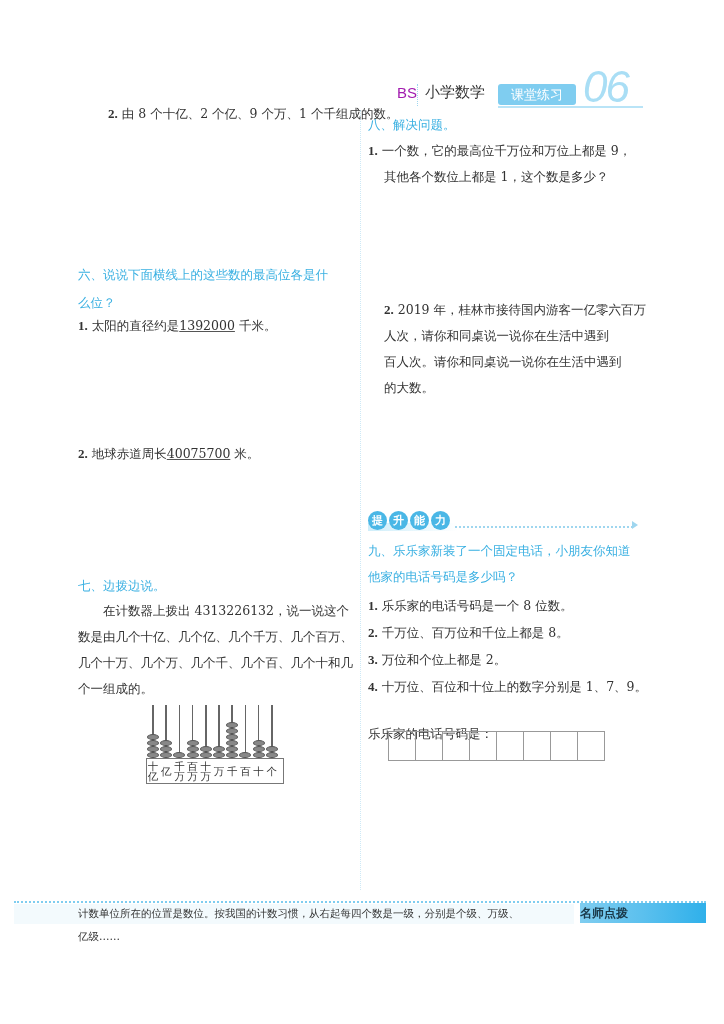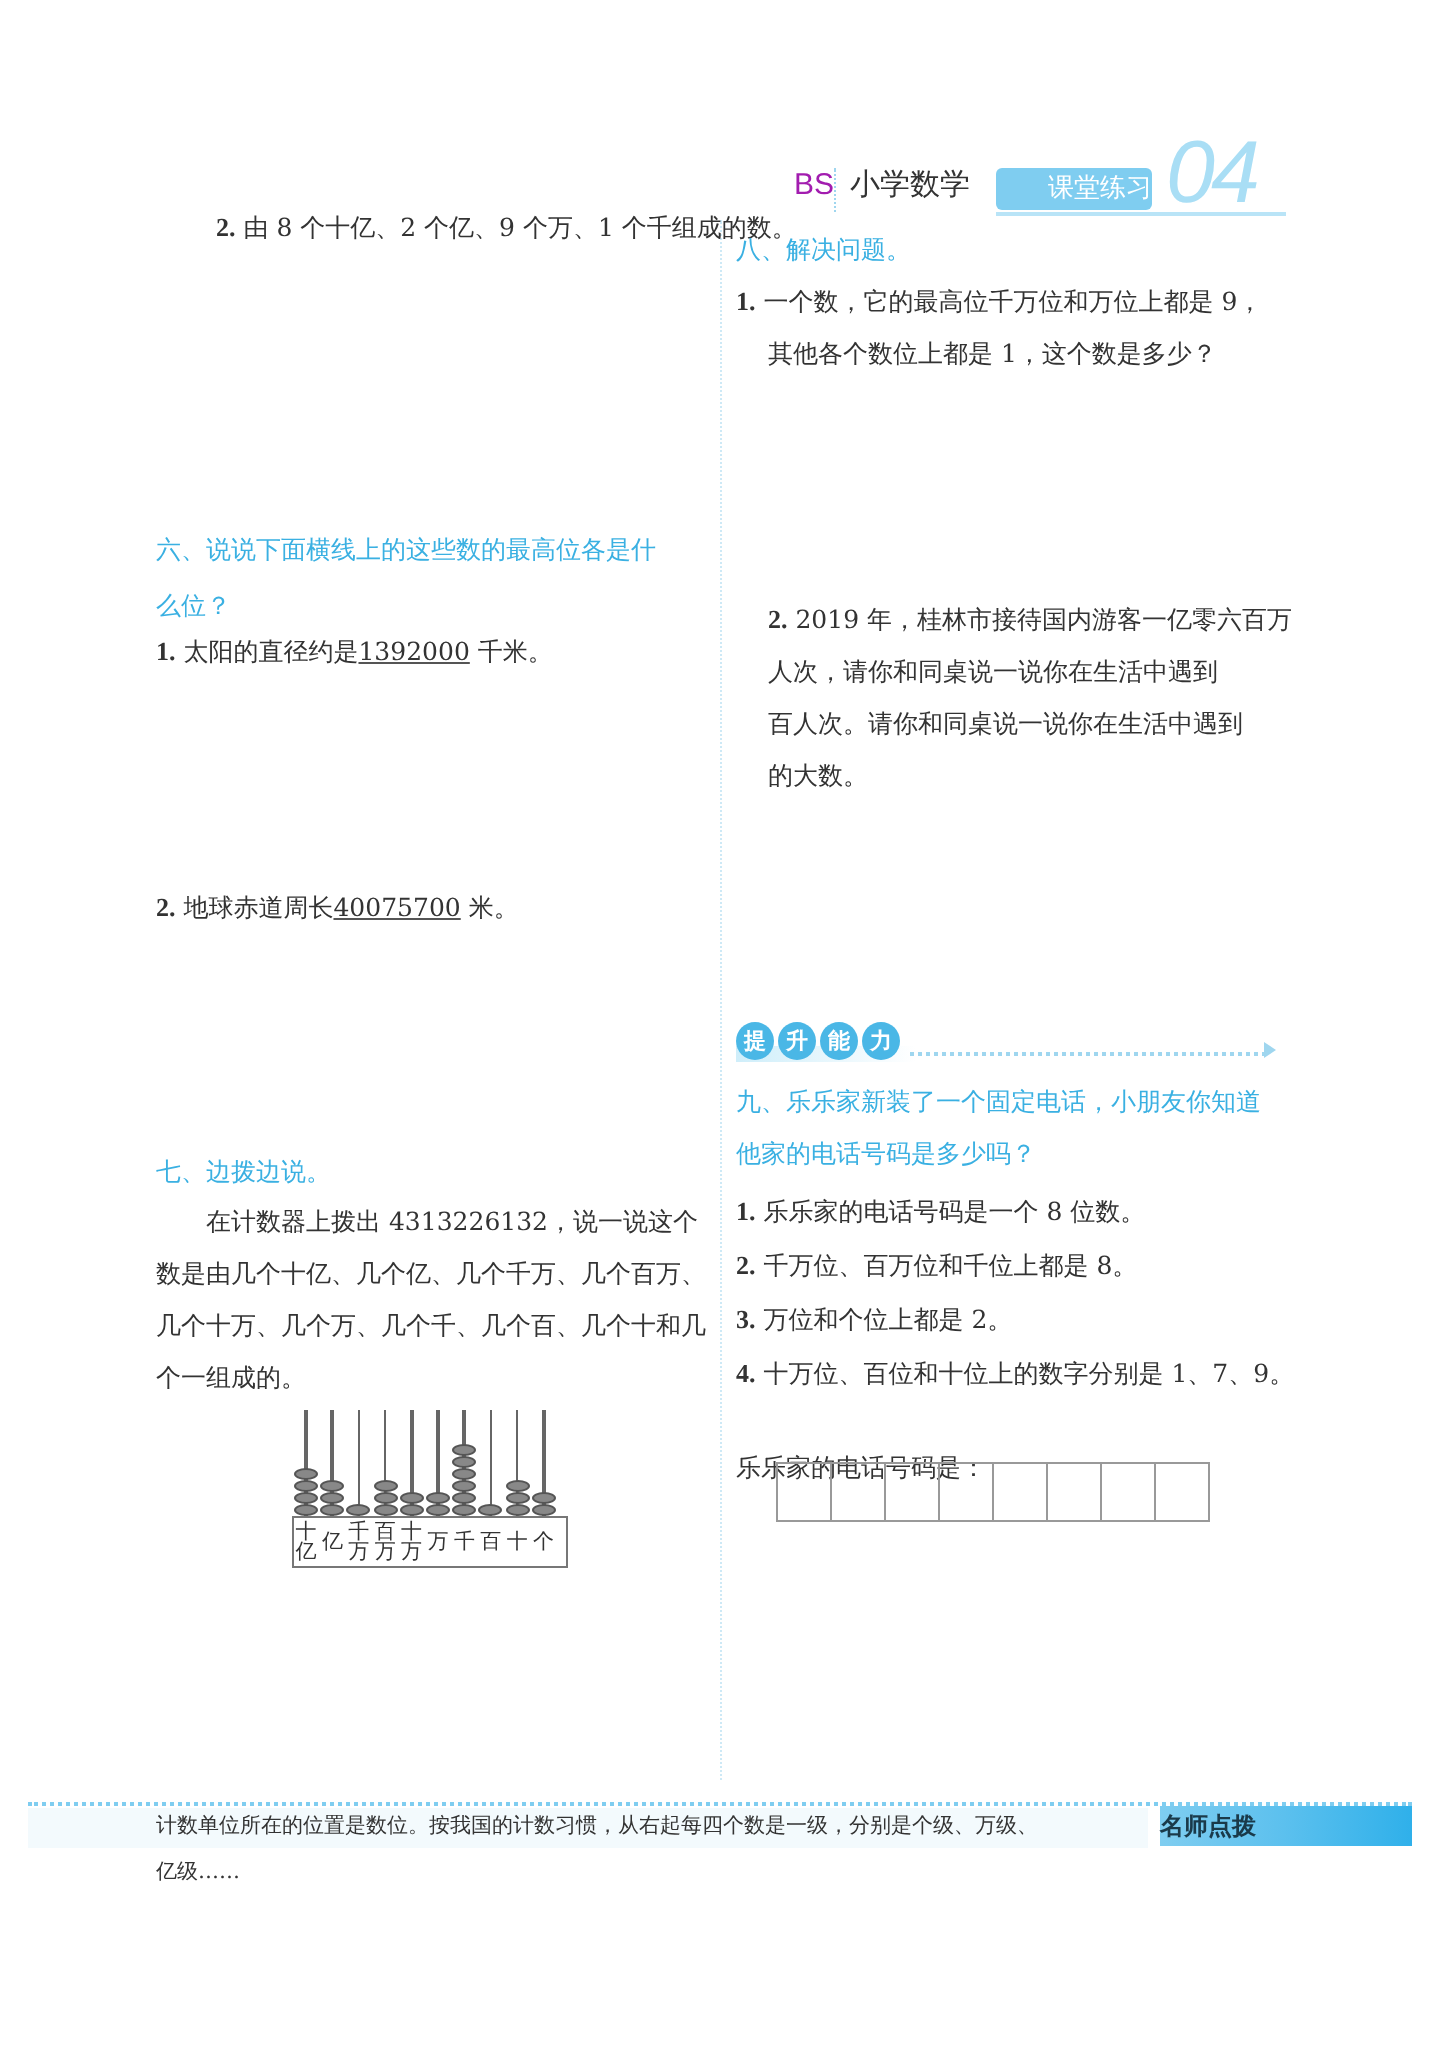--- a/index.html
+++ b/index.html
@@ -8,21 +8,21 @@
     .abs { position:absolute; }
     .txt { font-size:12.5px; line-height:28px; color:#333; white-space:nowrap; }
     .num { font-weight:bold; font-family:"Liberation Serif", serif; font-size:13px; }
     .blue { color:#3ab0e2; font-family:"DejaVu Sans","Liberation Sans",sans-serif; font-size:12.5px; white-space:nowrap; }
     .ul { text-decoration:underline; text-decoration-color:#555; }
     
     #hdr-bs { left:397px; top:84px; font-size:15px; color:#a21caf; font-family:"Liberation Sans",sans-serif; }
     #hdr-sep { left:417px; top:84px; width:1px; height:22px; border-left:1px dotted #9fd6ef; }
     #hdr-subj { left:425px; top:83px; font-size:15px; color:#333; font-family:"DejaVu Sans",sans-serif; }
     #hdr-badge { left:498px; top:84px; width:78px; height:21px; background:#7fcdf0; border-radius:3px;
-      color:#fff; font-size:13px; text-align:right; line-height:21px; font-family:"DejaVu Sans",sans-serif; }
+      color:#fff; font-size:13px; text-align:center; line-height:21px; font-family:"DejaVu Sans",sans-serif; }
     #hdr-num { left:583px; top:62px; font-size:44px; color:#a9def5; font-family:"Liberation Sans",sans-serif; font-weight:300; font-style:italic; letter-spacing:-2px; }
     #hdr-line { left:498px; top:106px; width:145px; height:2px; background:#b9e4f7; }
     #col-div { left:360px; top:110px; width:0; height:780px; border-left:1px dotted #cde9f6; }
     
     #abacus { left:146px; top:705px; width:138px; height:78px; }
     .rod { position:absolute; width:1.5px; background:#666; top:0; height:55px; }
     .bead { position:absolute; width:12px; height:6px; border-radius:50%; background:#888;
       border:1px solid #555; box-sizing:border-box; }
     #abacus-frame { position:absolute; left:0; top:53px; width:138px; height:26px; border:1px solid #777; box-sizing:border-box; background:#fff; }
     .lab { position:absolute; font-size:10.5px; color:#333; line-height:10px; text-align:center; width:12px; }
@@ -44,21 +44,21 @@
     #foot-tag { left:580px; top:903px; width:126px; height:20px; background:linear-gradient(90deg,#7fcdf0 0%,#5bc0ee 50%,#2fb0ea 100%);
       color:#1a3a4a; font-size:12px; line-height:20px; box-sizing:border-box; font-weight:bold; font-family:"DejaVu Sans",sans-serif; }
   </style>
 </head>
 <body>
 
 <div class="abs" id="hdr-bs">BS</div>
 <div class="abs" id="hdr-sep"></div>
 <div class="abs" id="hdr-subj">小学数学</div>
 <div class="abs" id="hdr-badge">课堂练习</div>
-<div class="abs" id="hdr-num">04</div>
+<div class="abs" id="hdr-num">06</div>
 <div class="abs" id="hdr-line"></div>
 <div class="abs" id="col-div"></div>
 
 <div class="abs txt" style="left:78px; top:100px;margin-left:30px;">
   <span class="num">2.</span>
   <span>由 8 个十亿、2 个亿、9 个万、1 个千组成的数。</span>
 </div>
 
 <div class="abs blue" style="left:78px; top:261px; line-height:28px;">六、说说下面横线上的这些数的最高位各是什</div>
 <div class="abs blue" style="left:78px; top:289px; line-height:28px;">么位？</div>

